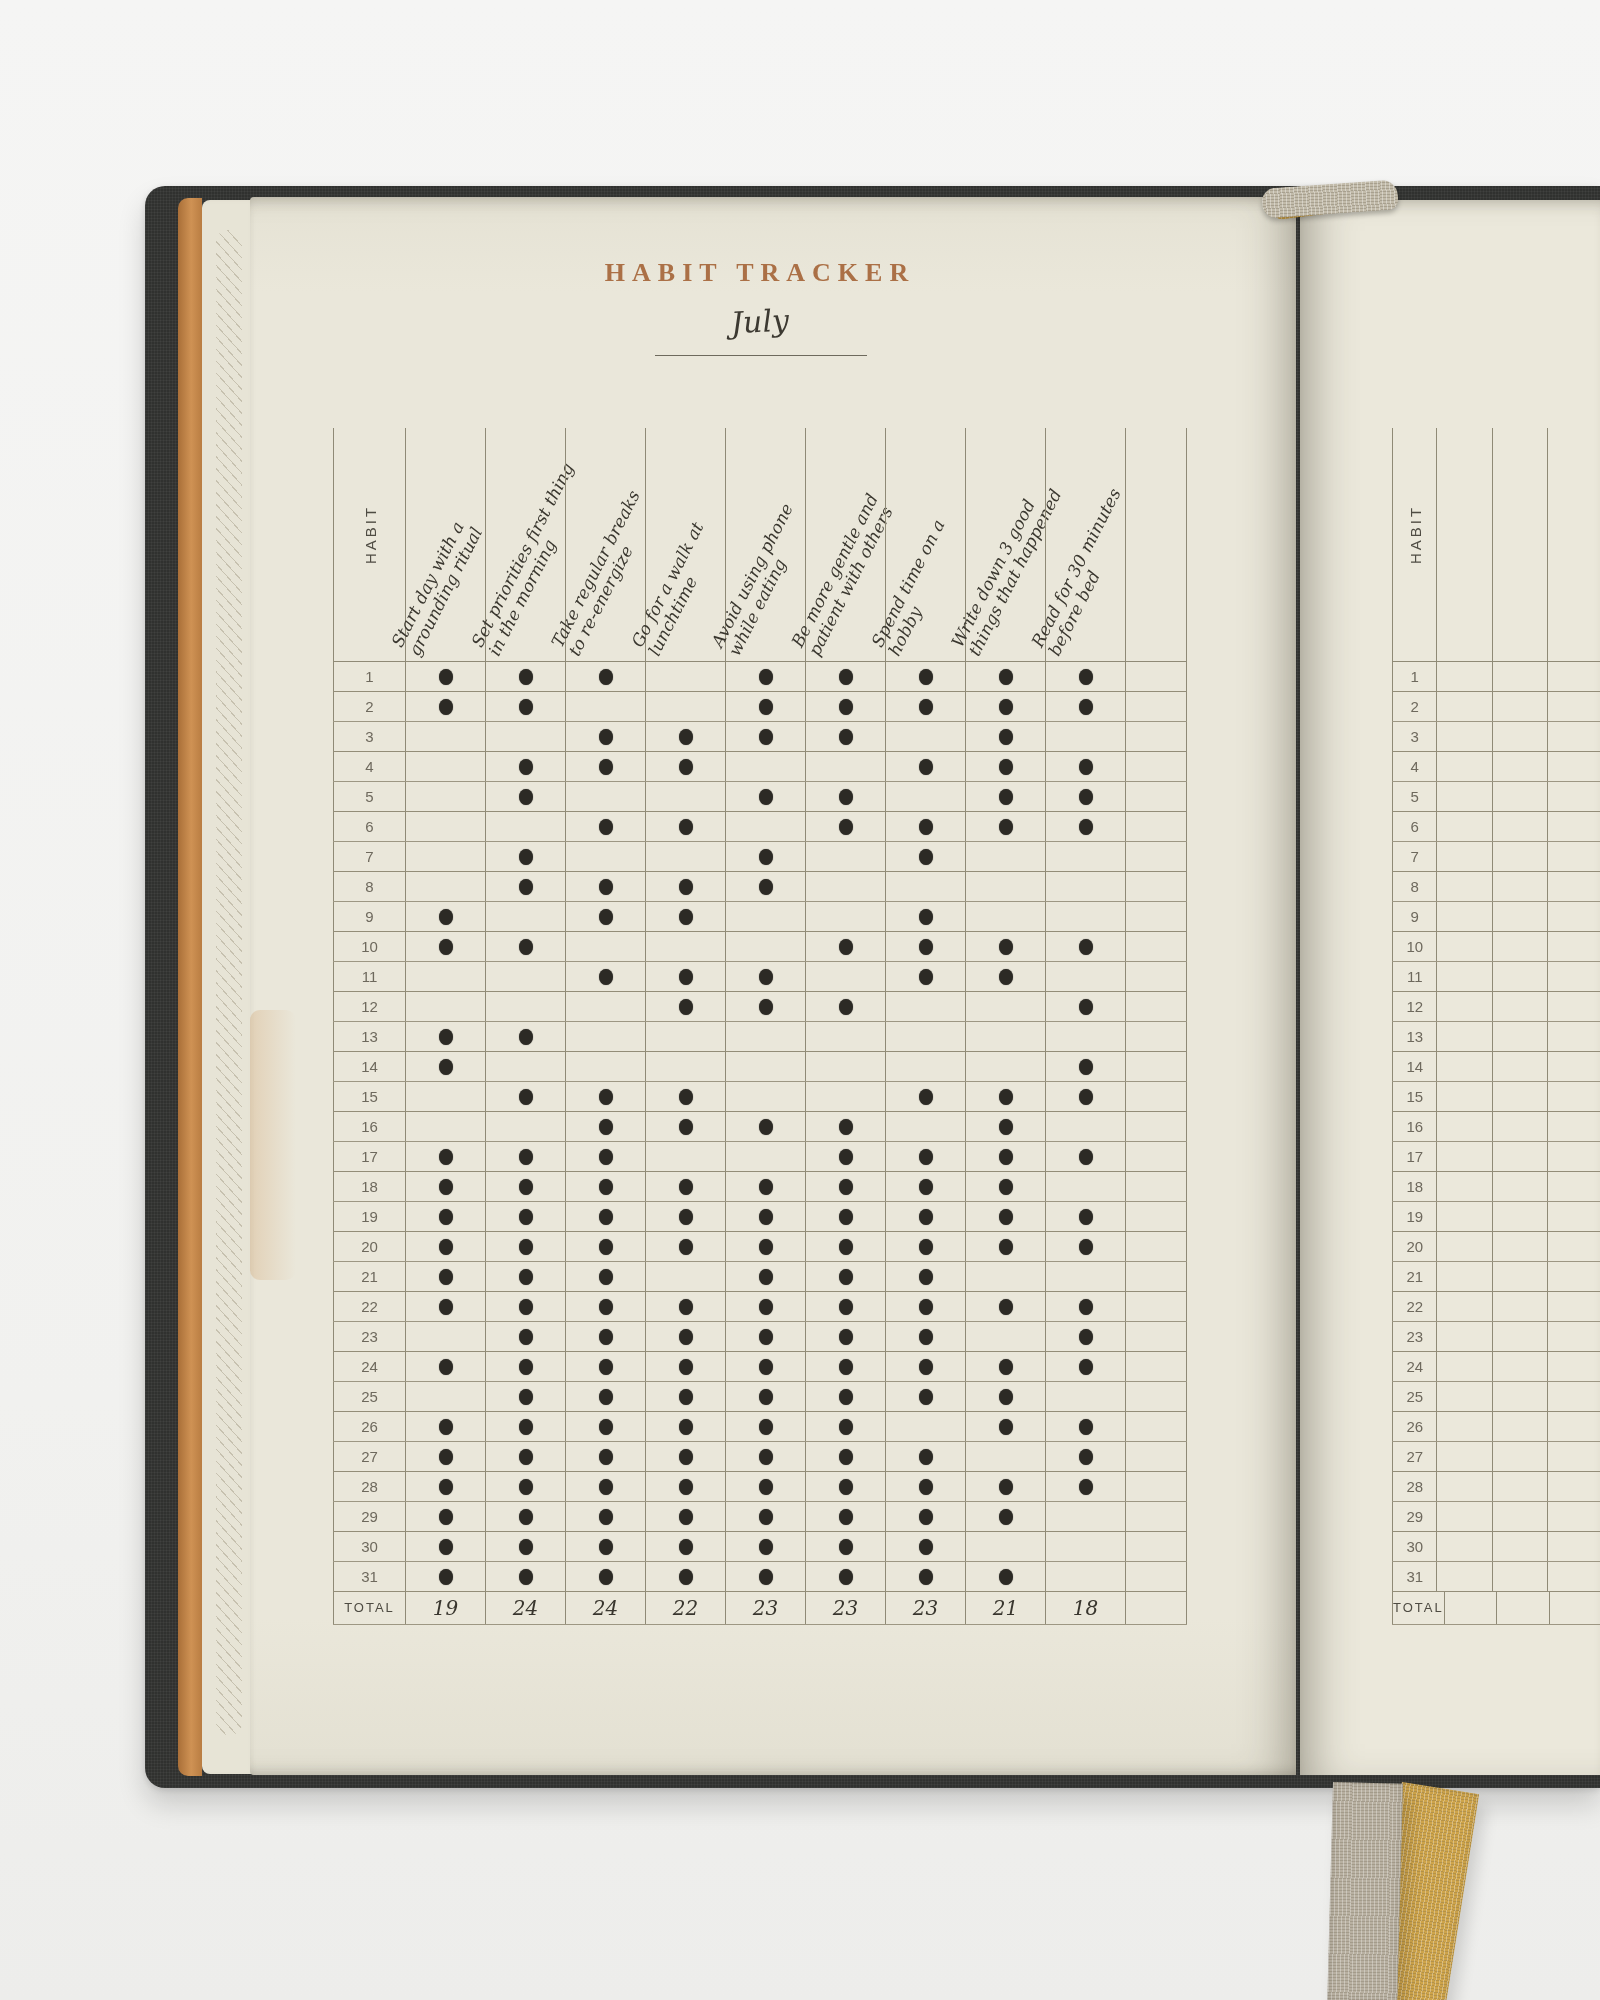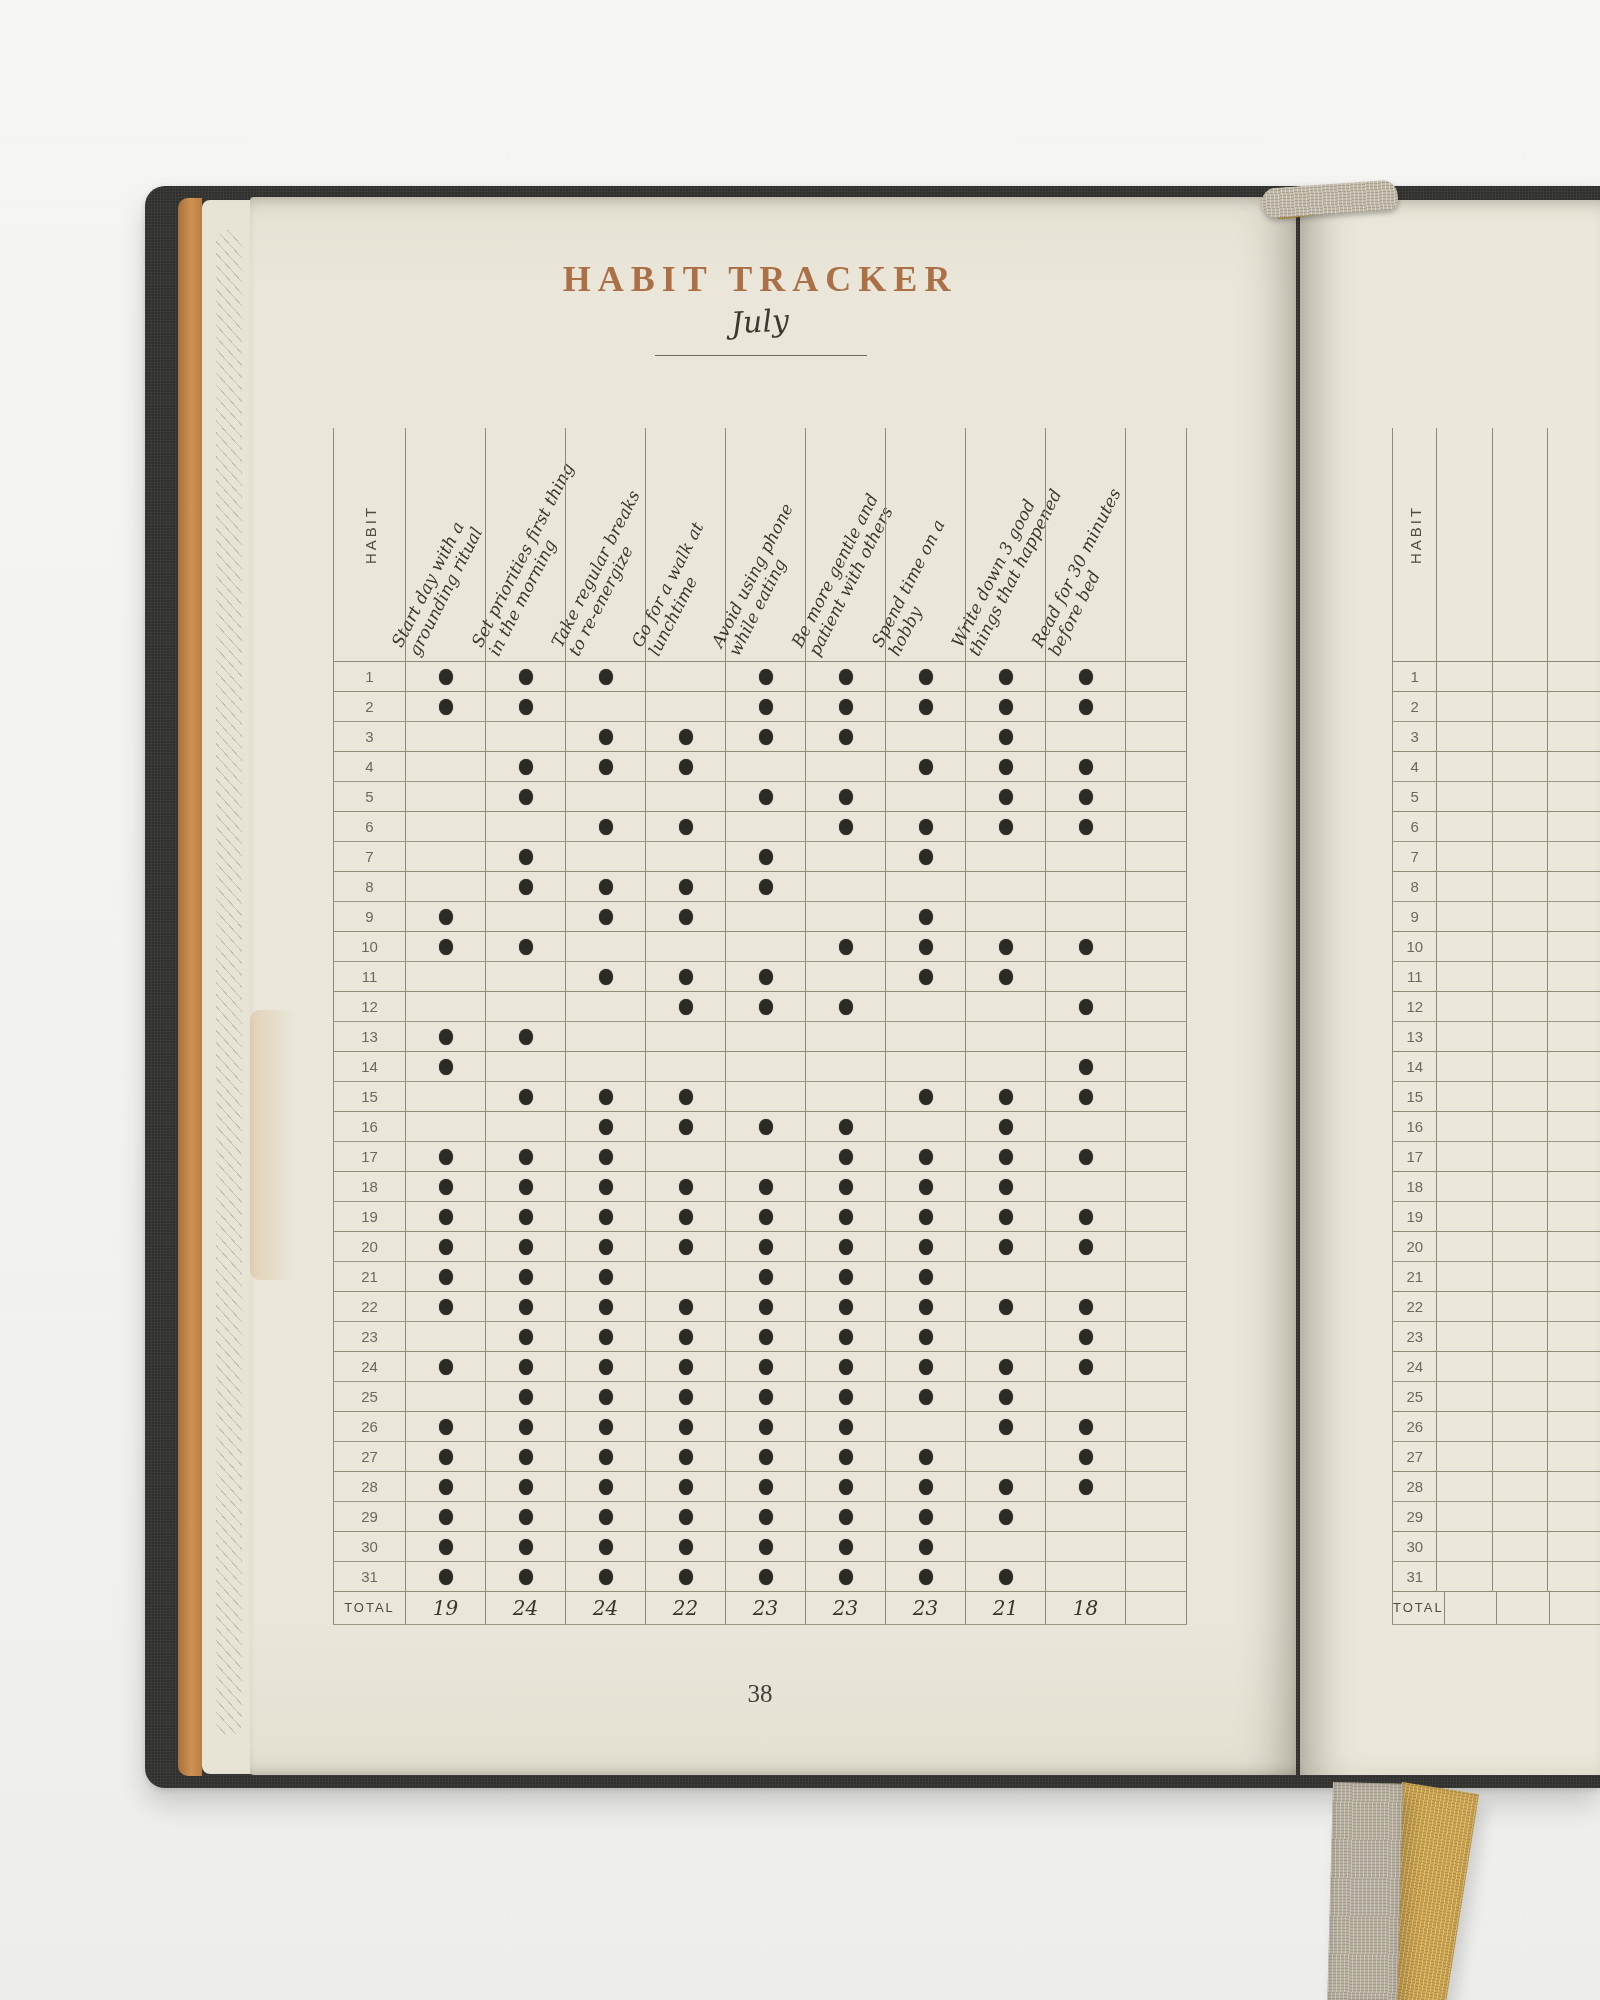--- a/index.html
+++ b/index.html
@@ -39,21 +39,21 @@
          transform:rotate(-7deg);background-color:#cda043;
          background-image:repeating-linear-gradient(90deg,rgba(255,255,255,.3) 0 1px,transparent 1px 4px);}
   .top-ribbon-gray{left:1262px;top:184px;width:136px;height:30px;border-radius:14px 16px 10px 14px;
          transform:rotate(-4deg);background-color:#c2bbaa;
          background-image:repeating-linear-gradient(90deg,rgba(255,255,255,.35) 0 1px,transparent 1px 4px),
                           repeating-linear-gradient(0deg,rgba(90,80,60,.25) 0 1px,transparent 1px 3px);
          box-shadow:0 3px 5px rgba(0,0,0,.25);}
 
   
   .page-title{left:250px;top:258px;width:1020px;text-align:center;
-         font-family:"Liberation Serif", serif;font-weight:bold;font-size:36px;
+         font-family:"Liberation Serif", serif;font-weight:bold;font-size:26px;
          letter-spacing:7px;color:#ab7046;}
   .month{left:250px;top:304px;width:1020px;text-align:center;color:#3c3931;}
   .month span{display:inline-block;font-family:"DejaVu Serif", serif;font-style:italic;
          font-size:30px;transform:rotate(-3deg);}
   .month-underline{left:655px;top:355px;width:212px;height:1px;background:#6e6a5d;}
 
   
   .tbl{position:absolute;box-sizing:border-box;}
   .tbl *{box-sizing:border-box;}
   .lt{left:333px;top:428px;width:854px;}
@@ -1191,18 +1191,17 @@
         </div>
         <div class="trow total-row">
           <div class="rdlab tlab">TOTAL</div>
           <div class="rc"></div>
           <div class="rc"></div>
           <div class="rc"></div>
         </div>
       </div>
   </div>
 
-  <div class="abs pagenum">38</div>
 
   <div class="abs ribbon ribbon-yellow"></div>
   <div class="abs ribbon ribbon-gray"></div>
 
 </div>
 
 </body></html>

